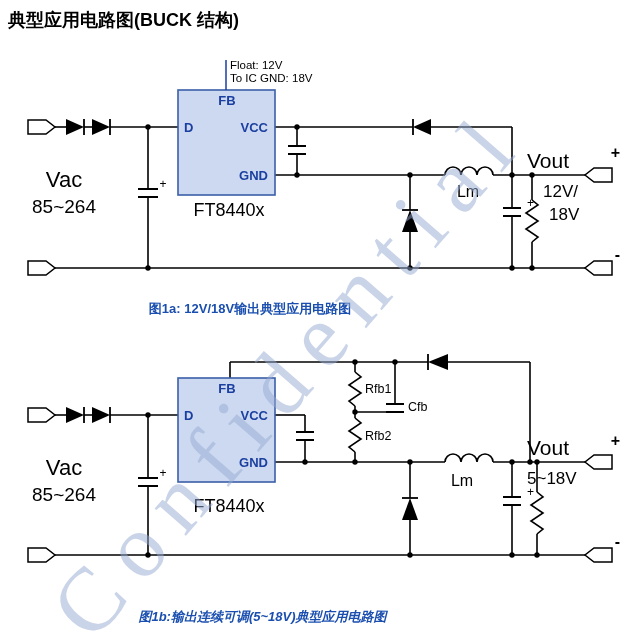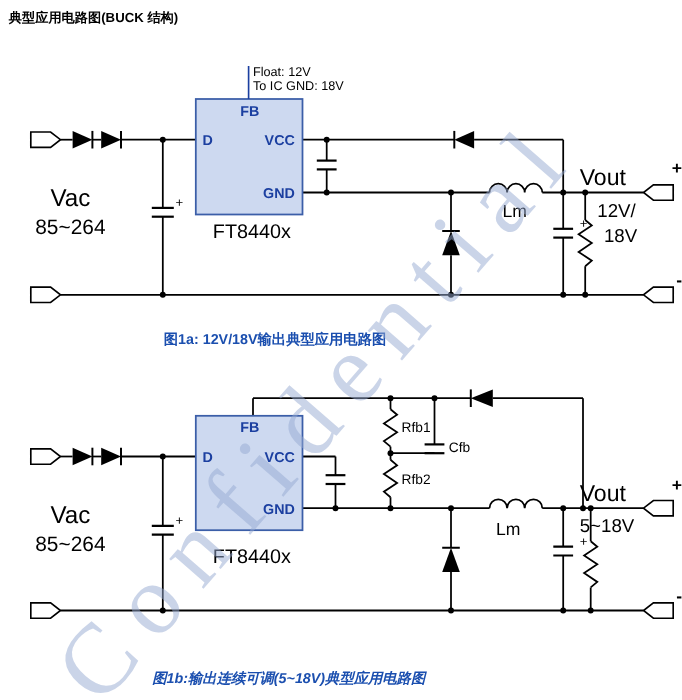--- a/index.html
+++ b/index.html
@@ -1,21 +1,21 @@
 <!DOCTYPE html>
 <html><head>
 <meta charset="utf-8">
 <style>
   html,body{margin:0;padding:0;background:#ffffff;}
   .page{
     position:relative;width:620px;height:636px;background:#ffffff;
     overflow:hidden;font-family:"Liberation Sans",sans-serif;color:#000;
   }
   .doc-title{
-    position:absolute;top:8px;left:8px;font-size:12px;font-weight:bold;color:#000;
+    position:absolute;top:8px;left:8px;font-size:18px;font-weight:bold;color:#000;
     white-space:nowrap;
   }
   .caption{
     position:absolute;font-size:13px;font-weight:bold;color:#1b4faf;text-align:center;
     white-space:nowrap;
   }
   .caption-1a{top:300px;left:0;width:500px;}
   .caption-1b{top:608px;left:0;width:525px;font-style:italic;}
   .watermark{
     position:absolute;left:30px;top:590px;

